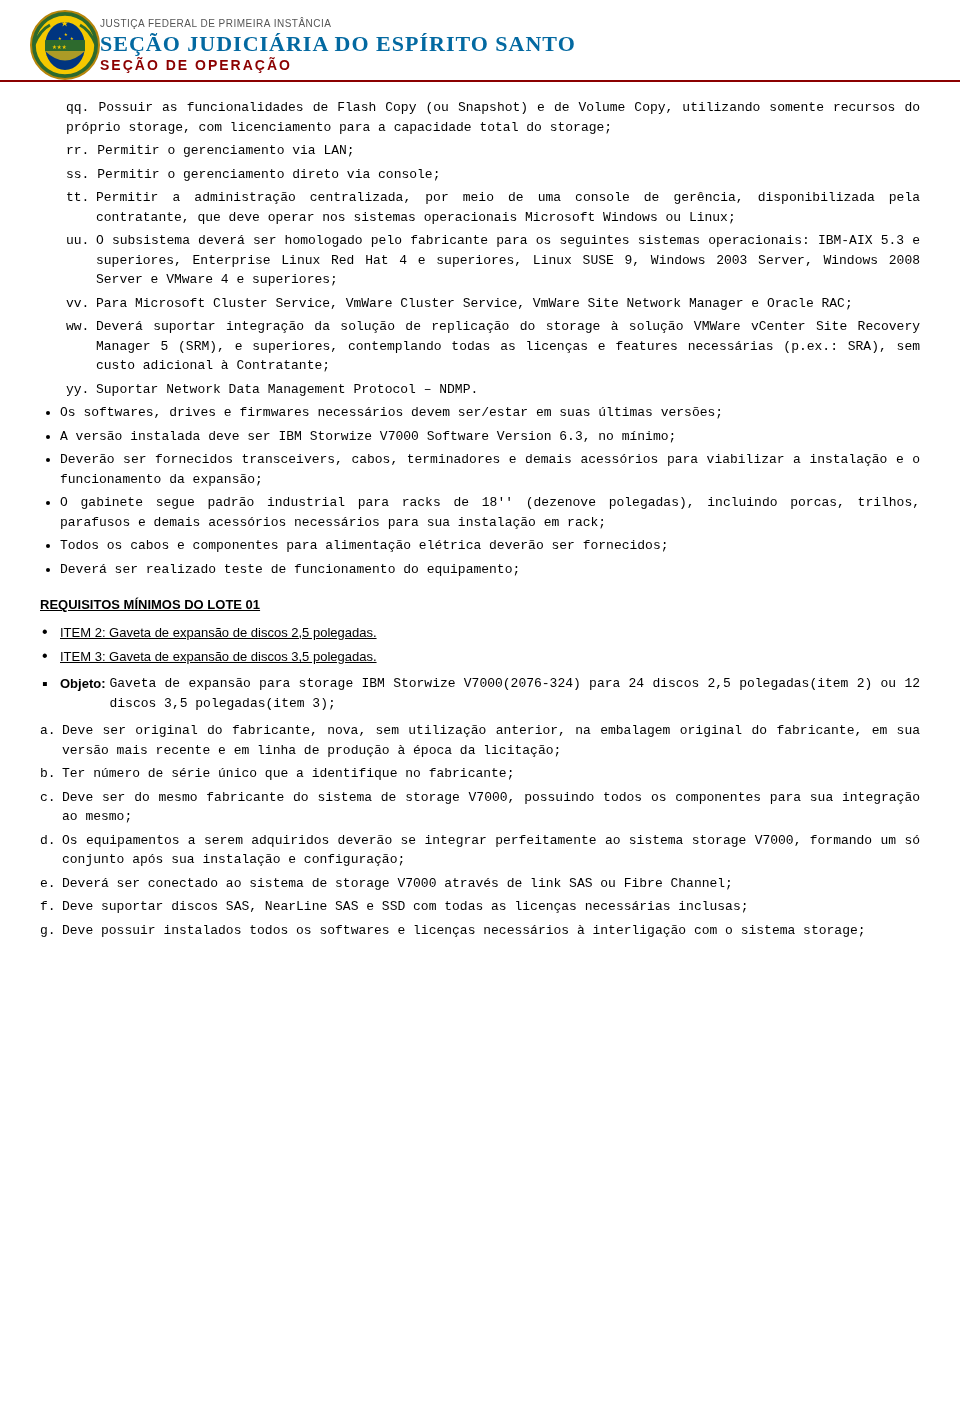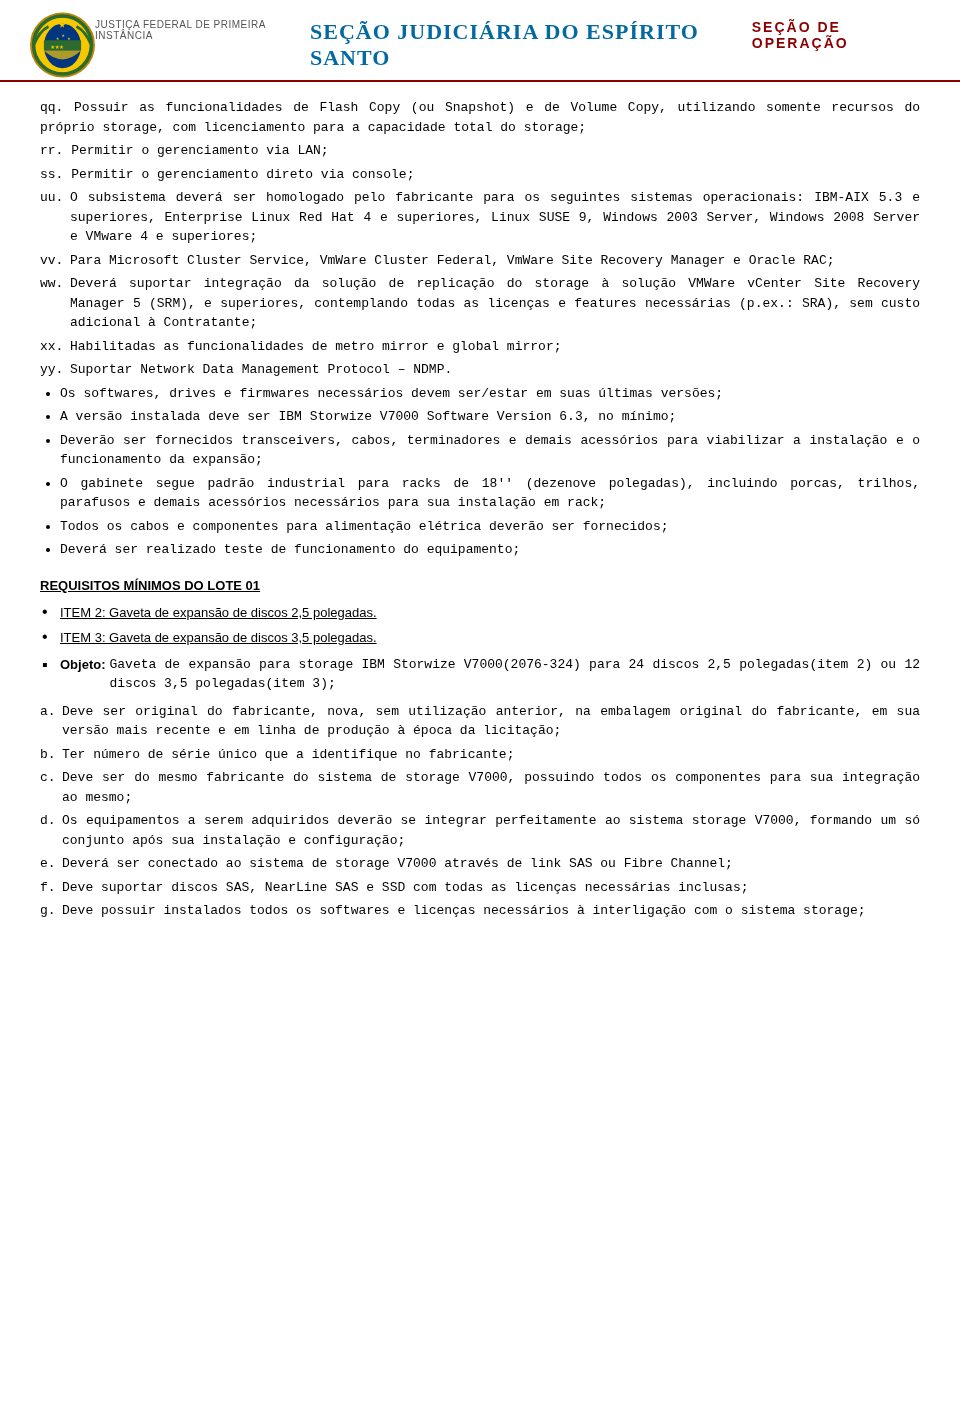--- a/index.html
+++ b/index.html
@@ -15,21 +15,21 @@
     .header {
       display: flex;
       align-items: center;
       padding: 10px 30px 0 30px;
       border-bottom: 2px solid #8B0000;
       margin-bottom: 8px;
     }
 
     .header-text {
       display: flex;
-      flex-direction: row;
+      flex-direction: column;
     }
 
     .header-top-line {
       font-size: 10px;
       font-family: Arial, sans-serif;
       color: #555;
       letter-spacing: 0.5px;
       text-transform: uppercase;
       margin-bottom: 2px;
     }
@@ -59,20 +59,21 @@
 
     .paragraph {
       margin-bottom: 4px;
       text-align: justify;
     }
 
     .list-item {
       display: flex;
       margin-bottom: 4px;
       text-align: justify;
+      margin-left: 26px;
     }
 
     .list-label {
       min-width: 30px;
       font-family: 'Courier New', Courier, monospace;
       flex-shrink: 0;
     }
 
     .list-content {
       flex: 1;
@@ -205,40 +206,40 @@
   </div>
 
   <div class="paragraph list-item">
     <span class="list-content">rr. Permitir o gerenciamento via LAN;</span>
   </div>
 
   <div class="paragraph list-item">
     <span class="list-content">ss. Permitir o gerenciamento direto via console;</span>
   </div>
 
+  <div class="paragraph list-item">
+    <span class="list-label">tt.</span>
+    <span class="list-content">Permitir a administração centralizada, por meio de uma console de gerência, disponibilizada pela contratante, que deve operar nos sistemas operacionais Microsoft Windows ou Linux;</span>
+  </div>
 
   <div class="paragraph list-item">
     <span class="list-label">uu.</span>
     <span class="list-content">O subsistema deverá ser homologado pelo fabricante para os seguintes sistemas operacionais: IBM-AIX 5.3 e superiores, Enterprise Linux Red Hat 4 e superiores, Linux SUSE 9, Windows 2003 Server, Windows 2008 Server e VMware 4 e superiores;</span>
   </div>
 
   <div class="paragraph list-item">
     <span class="list-label">vv.</span>
-    <span class="list-content">Para Microsoft Cluster Service, VmWare Cluster Federal, VmWare Site Recovery Manager e Oracle RAC;</span>
+    <span class="list-content">Para Microsoft Cluster Service, VmWare Cluster Service, VmWare Site Network Manager e Oracle RAC;</span>
   </div>
 
   <div class="paragraph list-item">
     <span class="list-label">ww.</span>
     <span class="list-content">Deverá suportar integração da solução de replicação do storage à solução VMWare vCenter Site Recovery Manager 5 (SRM), e superiores, contemplando todas as licenças e features necessárias (p.ex.: SRA), sem custo adicional à Contratante;</span>
   </div>
 
-  <div class="paragraph list-item">
-    <span class="list-label">xx.</span>
-    <span class="list-content">Habilitadas as funcionalidades de metro mirror e global mirror;</span>
-  </div>
 
   <div class="paragraph list-item">
     <span class="list-label">yy.</span>
     <span class="list-content">Suportar Network Data Management Protocol – NDMP.</span>
   </div>
 
 
   <ul class="bullet-list" id="bullets-container">
   <li>Os softwares, drives e firmwares necessários devem ser/estar em suas últimas versões;</li>
       <li>A versão instalada deve ser IBM Storwize V7000 Software Version 6.3, no mínimo;</li>

